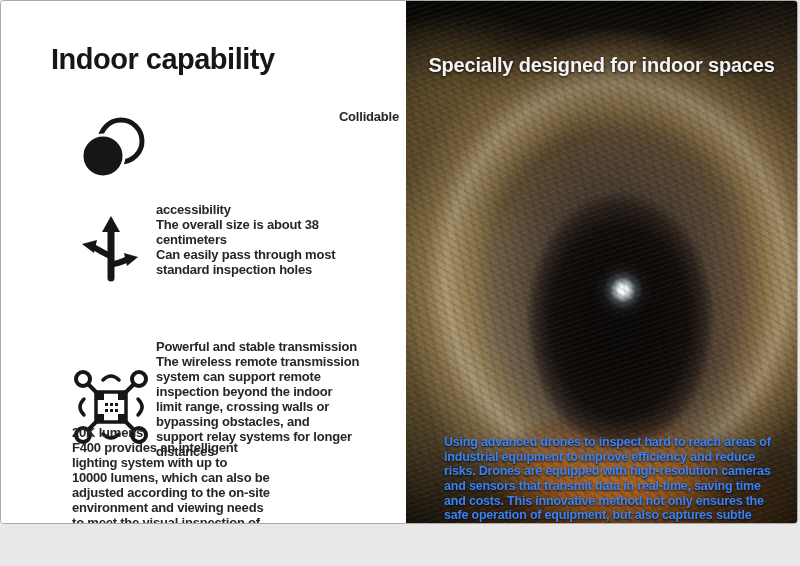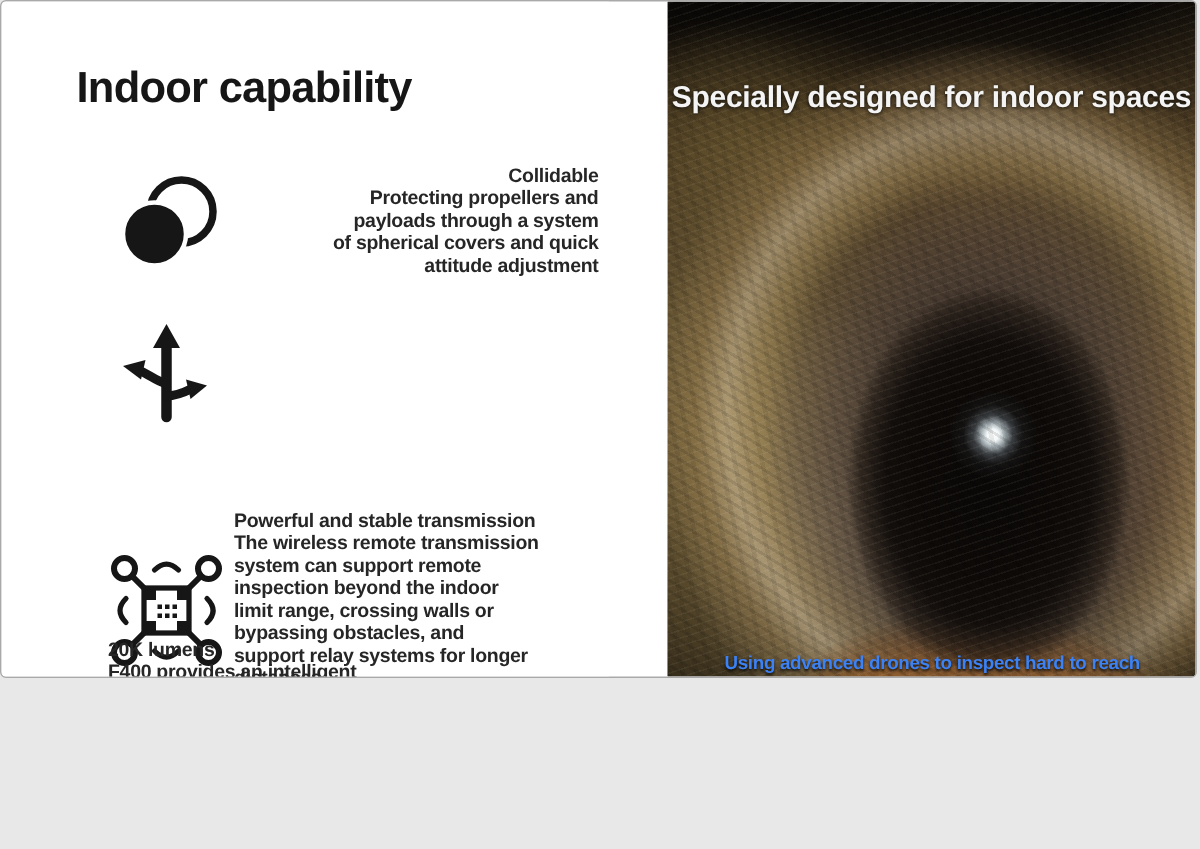--- a/index.html
+++ b/index.html
@@ -1,27 +1,26 @@
 <!DOCTYPE html>
 <html><head>
 <meta charset="utf-8">
 <style>
   html,body{margin:0;padding:0;background:#e8e8e8;}
   *{box-sizing:border-box;}
   .page{
     position:relative;
-    width:798px;height:452px;
+    width:798px;height:524px;
     margin:0;
     border:1px solid #a9a9a9;
     border-radius:4px;
     background:#ffffff;
     overflow:hidden;
     display:flex;
     font-family:"Liberation Sans","DejaVu Sans",sans-serif;
-    gap:39px;
   }
   
   .left{
     position:relative;
     width:405px;height:100%;
     background:#ffffff;
     flex:none;
   }
   .title{
     position:absolute;left:50px;top:42px;
@@ -113,37 +112,40 @@
 
     <div class="feature f1">
       <div class="icon-box">
         <svg width="76" height="72" viewBox="0 0 76 72" aria-hidden="true">
           <circle class="ink" cx="48" cy="26" r="21" stroke-width="5"></circle>
           <circle cx="30" cy="41" r="21" fill="#161616" stroke="#ffffff" stroke-width="3"></circle>
         </svg>
       </div>
       <div class="ftext">
         <div class="fhead">Collidable</div>
-        <div class="fbody">Protecting propellers and
-payloads through a system
-of spherical covers and quick
- attitude adjustment</div>
       </div>
     </div>
 
     <div class="feature f2">
       <div class="icon-box">
         <svg width="64" height="68" viewBox="0 0 64 68" aria-hidden="true">
           <path class="ink" d="M32 64 L32 16" stroke-width="7"></path>
           <path d="M32 2 L23 18 L41 18 Z" fill="#161616"></path>
           <path class="ink" d="M32 42 C25 40 21 36 14 33" stroke-width="6"></path>
           <path d="M3 30 L18 26 L15 39 Z" fill="#161616"></path>
           <path class="ink" d="M32 50 C38 50 43 48 49 45" stroke-width="6"></path>
           <path d="M59 43 L45 39 L48 52 Z" fill="#161616"></path>
         </svg>
+      </div>
+      <div class="ftext">
+        <div class="fhead">accessibility</div>
+        <div class="fbody">The overall size is about 38
+centimeters
+Can easily pass through most
+standard inspection holes</div>
       </div>
     </div>
 
     <div class="feature f3">
       <div class="icon-box">
         <svg width="80" height="80" viewBox="0 0 80 80" aria-hidden="true">
           <circle class="ink" cx="12" cy="12" r="7" stroke-width="4"></circle>
           <circle class="ink" cx="68" cy="12" r="7" stroke-width="4"></circle>
           <circle class="ink" cx="12" cy="68" r="7" stroke-width="4"></circle>
           <circle class="ink" cx="68" cy="68" r="7" stroke-width="4"></circle>

